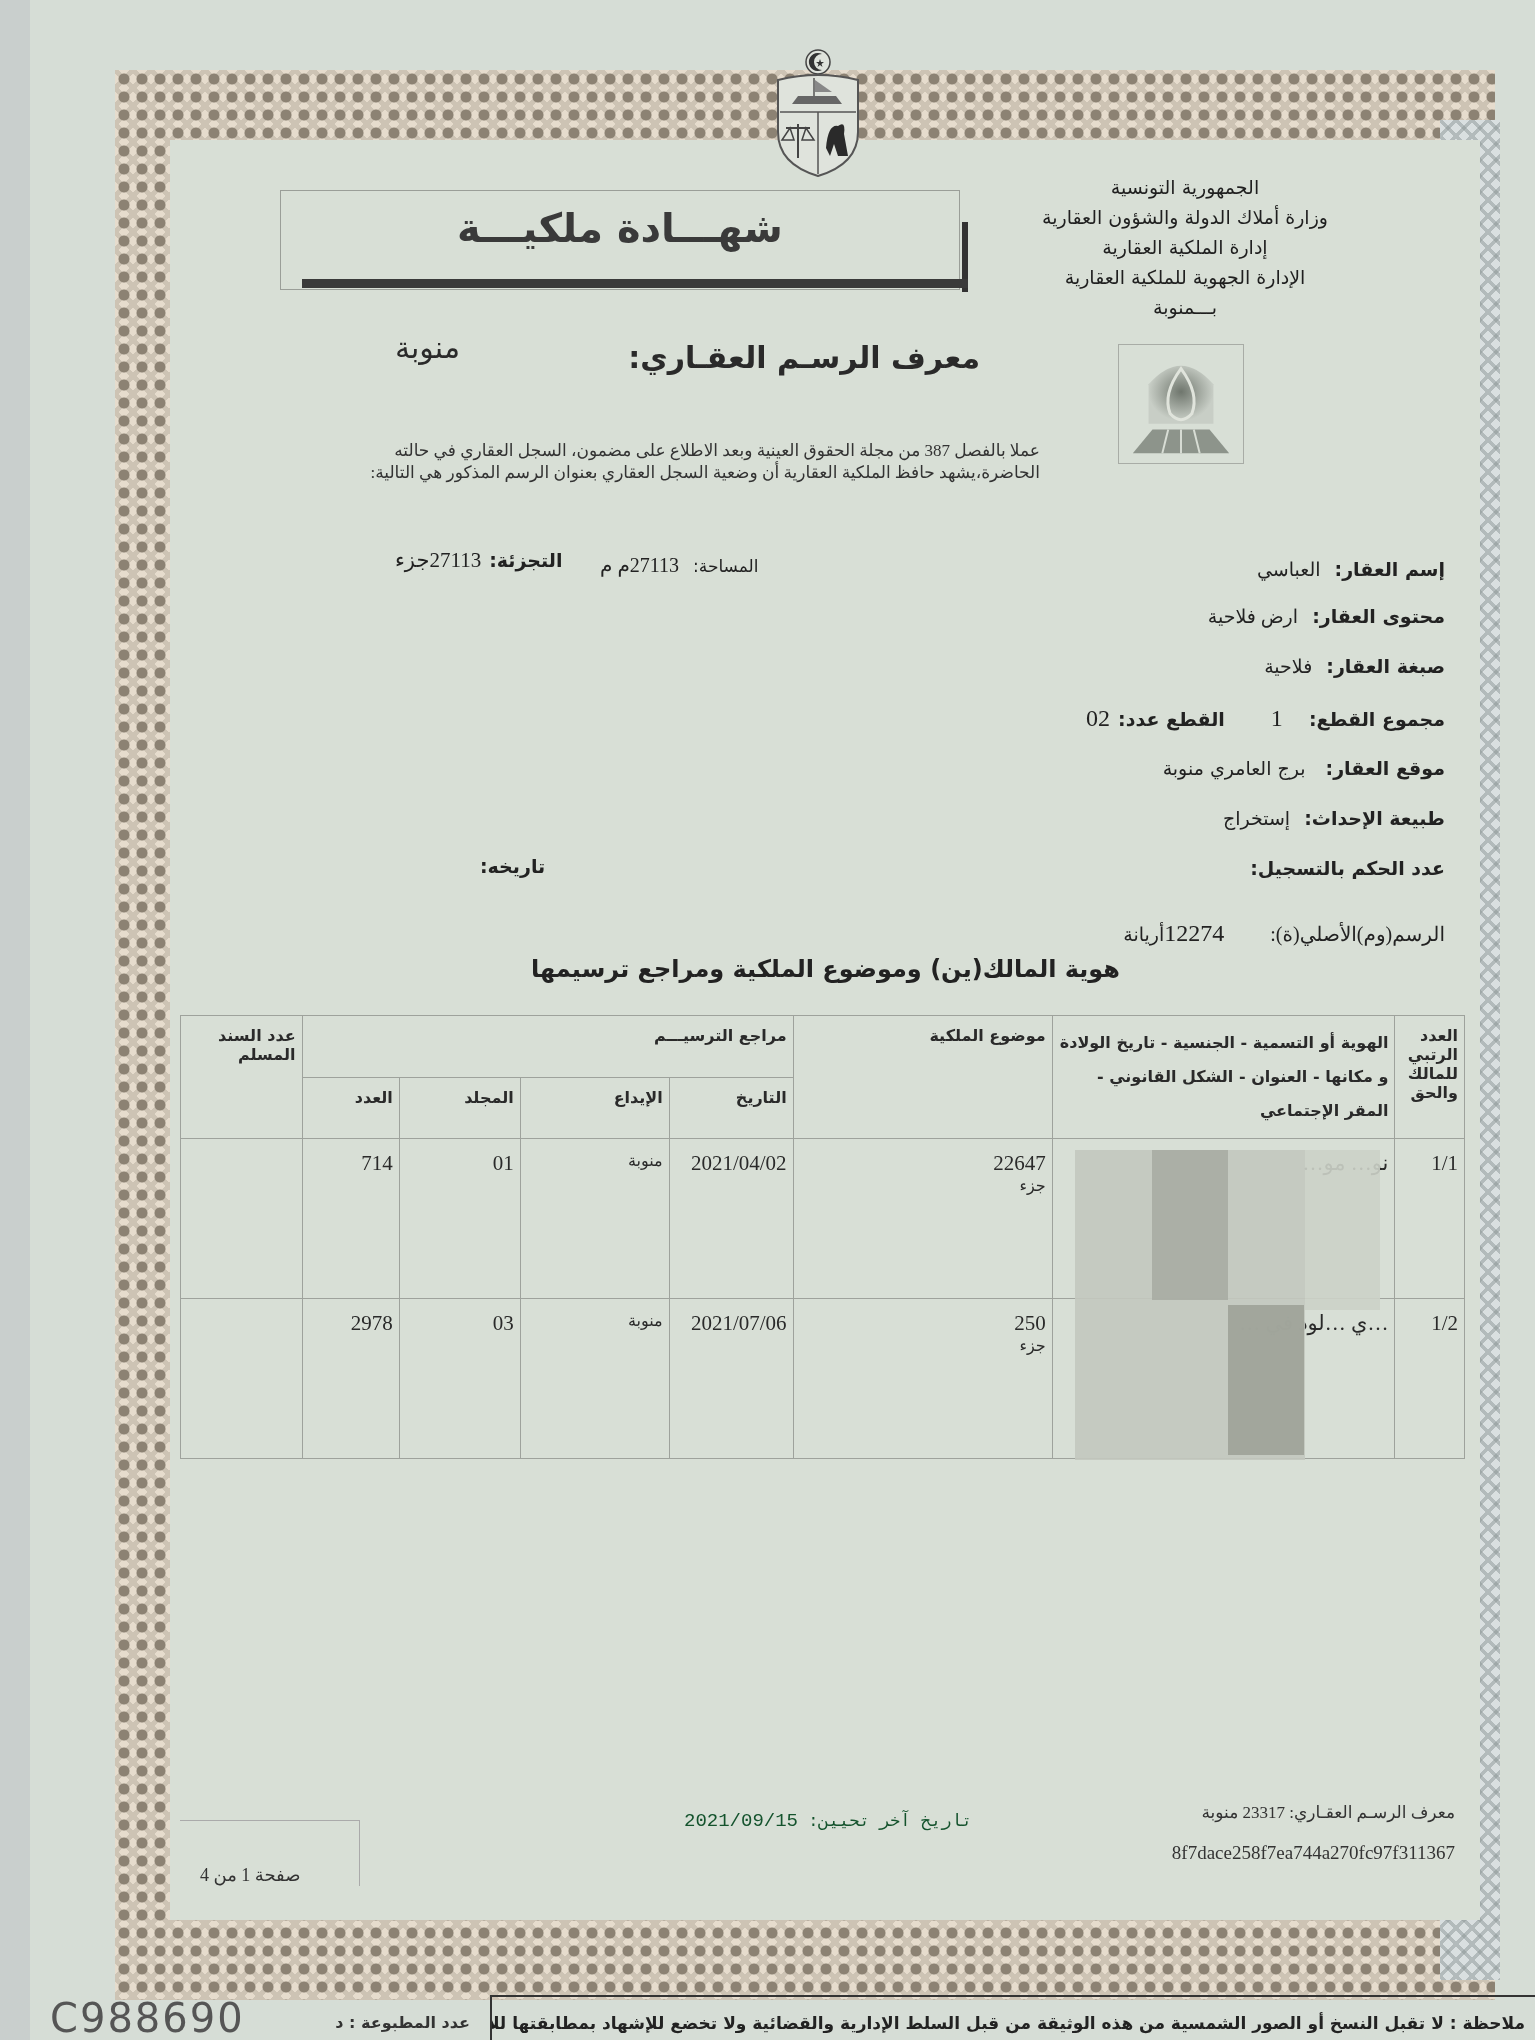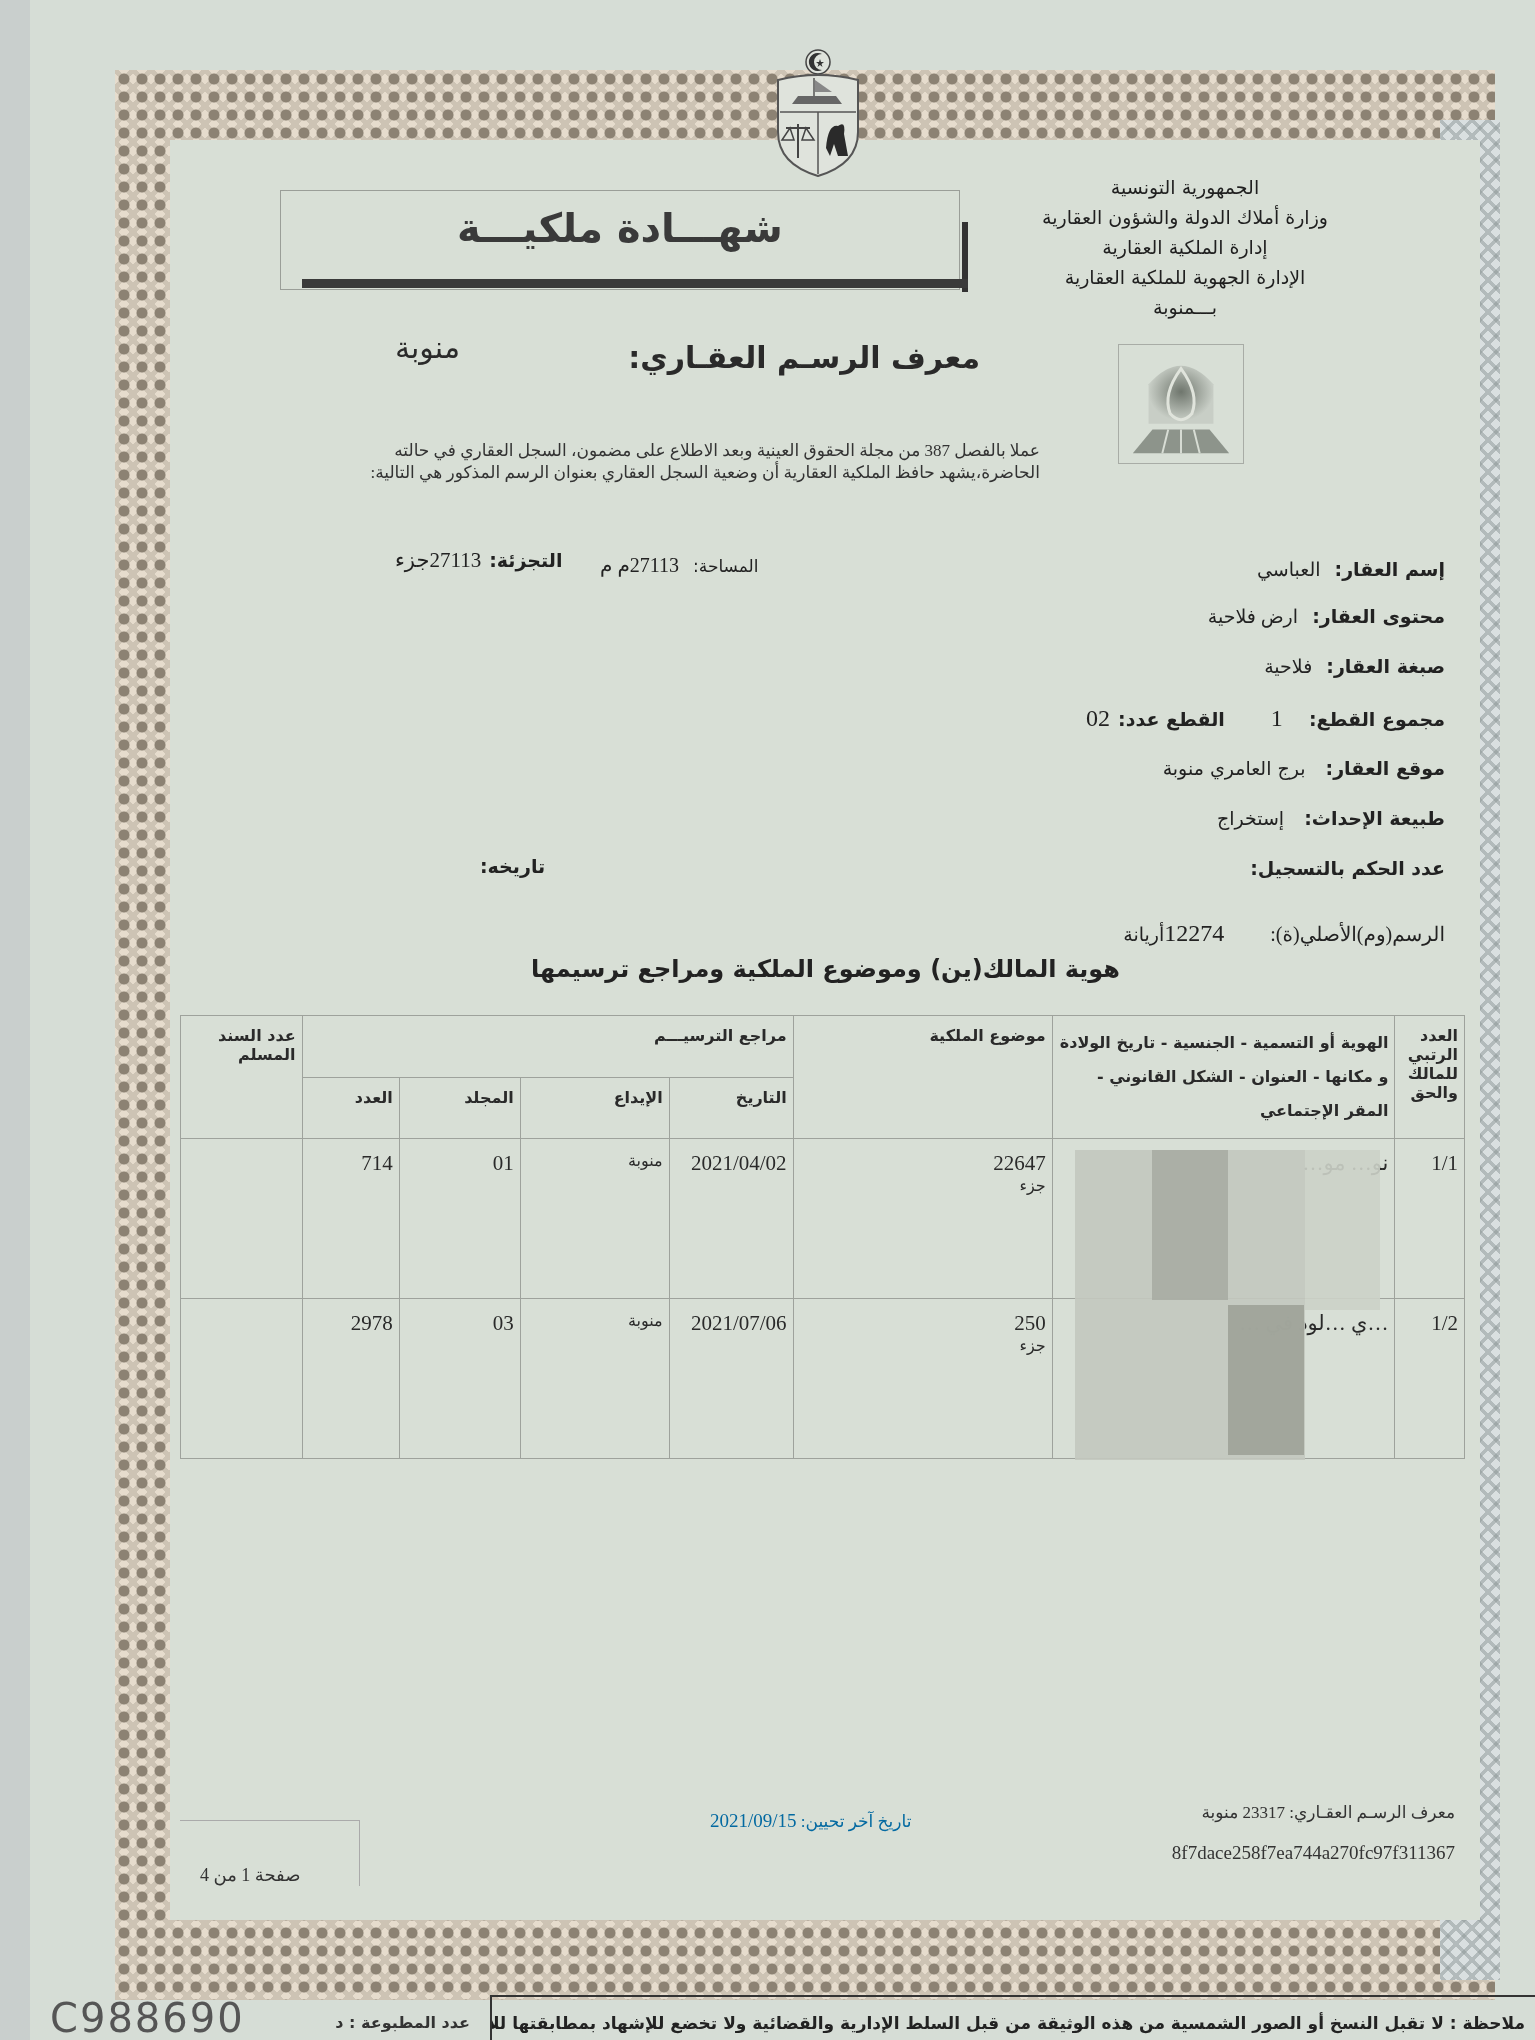--- a/index.html
+++ b/index.html
@@ -101,21 +101,21 @@
   table.owners td { height: 160px; padding: 12px 6px; font-family: "Liberation Serif", serif; font-size: 21px; }
   table.owners td small { display: block; font-size: 16px; }
   .blur {
     position: absolute; background: #a7aca3; opacity: 0.9;
   }
   .footer {
     position: absolute; left: 180px; top: 1810px; width: 1285px; height: 70px;
   }
   .footer-box { position: absolute; left: 0; top: 10px; width: 180px; height: 66px; border-top:1px solid #aaa; border-right: 1px solid #aaa; }
   .footer .page { position: absolute; left: 20px; top: 18px; direction: rtl; font-family: "Liberation Serif", serif; font-size: 18px; color:#333;margin-top:36px; }
-  .footer .upd { position: absolute; left: 530px; top: 0; direction: rtl; font-family: Liberation Serif, serif; font-size: 17px; color:#0369a1; white-space: nowrap; }
+  .footer .upd { position: absolute; left: 504px; top: 0; direction: rtl; font-family: Liberation Mono, monospace; font-size: 17px; color:#14532d; white-space: nowrap; }
   .footer .ref { position: absolute; right: 10px; top: -8px; direction: rtl; font-family: "Liberation Serif", serif; font-size: 17px; color:#333; white-space: nowrap; }
   .footer .hash { position: absolute; right: 10px; top: 32px; font-family: "Liberation Serif", serif; font-size: 19px; color:#333; }
   .note-box {
     position: absolute; left: 490px; top: 1995px; width: 1045px; height: 50px;
     border-top: 2px solid #333; border-left: 2px solid #333;
     direction: rtl; text-align: right; padding: 16px 10px 0 0;
     font-size: 17px; font-weight: bold; color: #222; white-space: nowrap; overflow: hidden;
   }
   .serial {
     position: absolute; left: 50px; top: 1995px; width: 420px; height: 45px;
@@ -206,21 +206,21 @@
   <span class="num" style="margin:0 20px 0 40px">1</span>
   <span class="lbl">القطع عدد:</span>
   <span class="num" style="margin-right:2px">02</span>
 </div>
 <div class="field" style="right:90px;top:757px;">
   <span class="lbl">موقع العقار:</span>
   <span class="val" style="margin-right:14px;font-family:'DejaVu Sans',sans-serif">برج العامري منوبة</span>
 </div>
 <div class="field" style="right:90px;top:807px;">
   <span class="lbl">طبيعة الإحداث:</span>
-  <span class="val" style="margin-right:14px;font-family:'DejaVu Sans',sans-serif">إستخراج</span>
+  <span class="val" style="margin-right:8px;font-family:'DejaVu Sans',sans-serif">إستخراج</span>
 </div>
 <div class="field" style="right:90px;top:857px;">
   <span class="lbl">عدد الحكم بالتسجيل:</span>
 </div>
 <div class="field" style="left:480px;top:855px;">
   <span class="lbl">تاريخه:</span>
 </div>
 <div class="field" style="right:90px;top:920px;">
   <span class="lbl" style="font-weight:normal;font-family:'Liberation Serif',serif;font-size:20px">الرسم(وم)الأصلي(ة):</span>
   <span class="num" style="margin-right:40px">12274</span><span class="val" style="margin-right:0;font-size:19px">أريانة</span>

